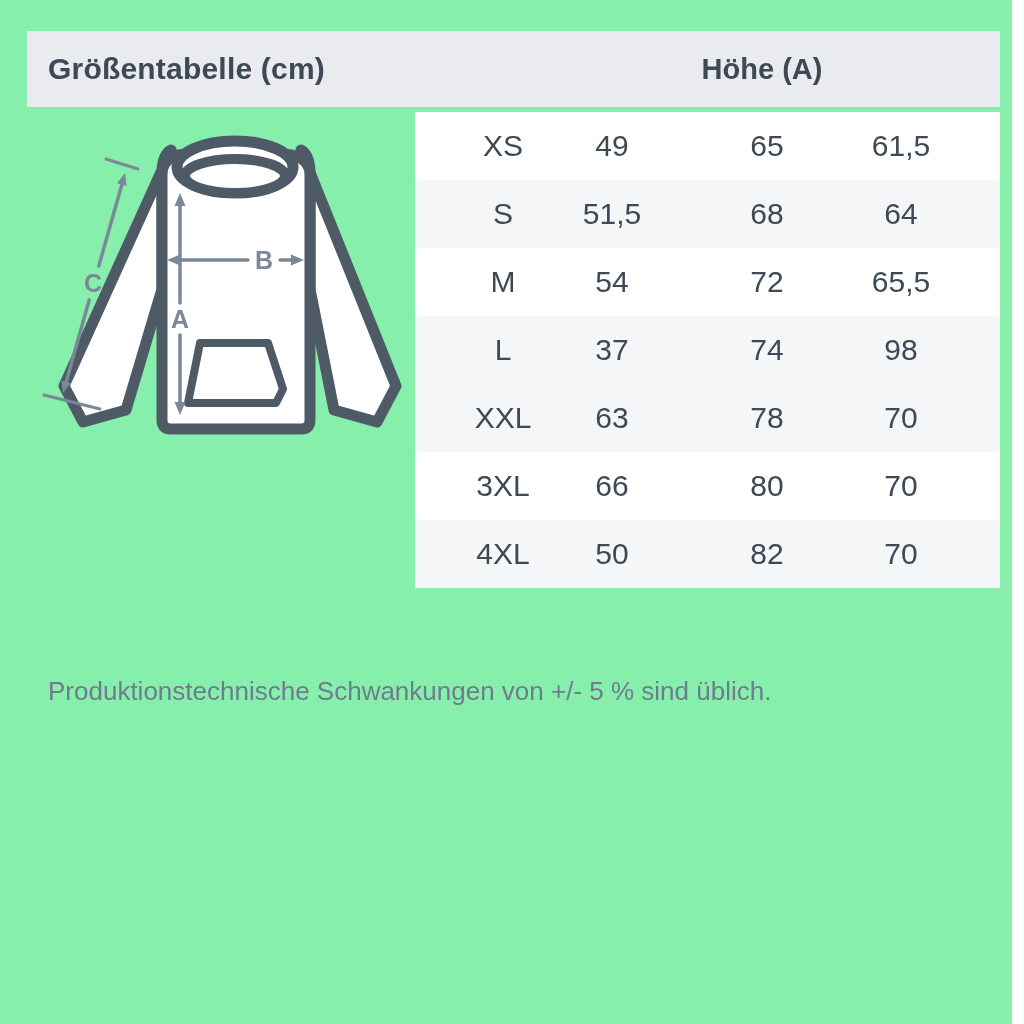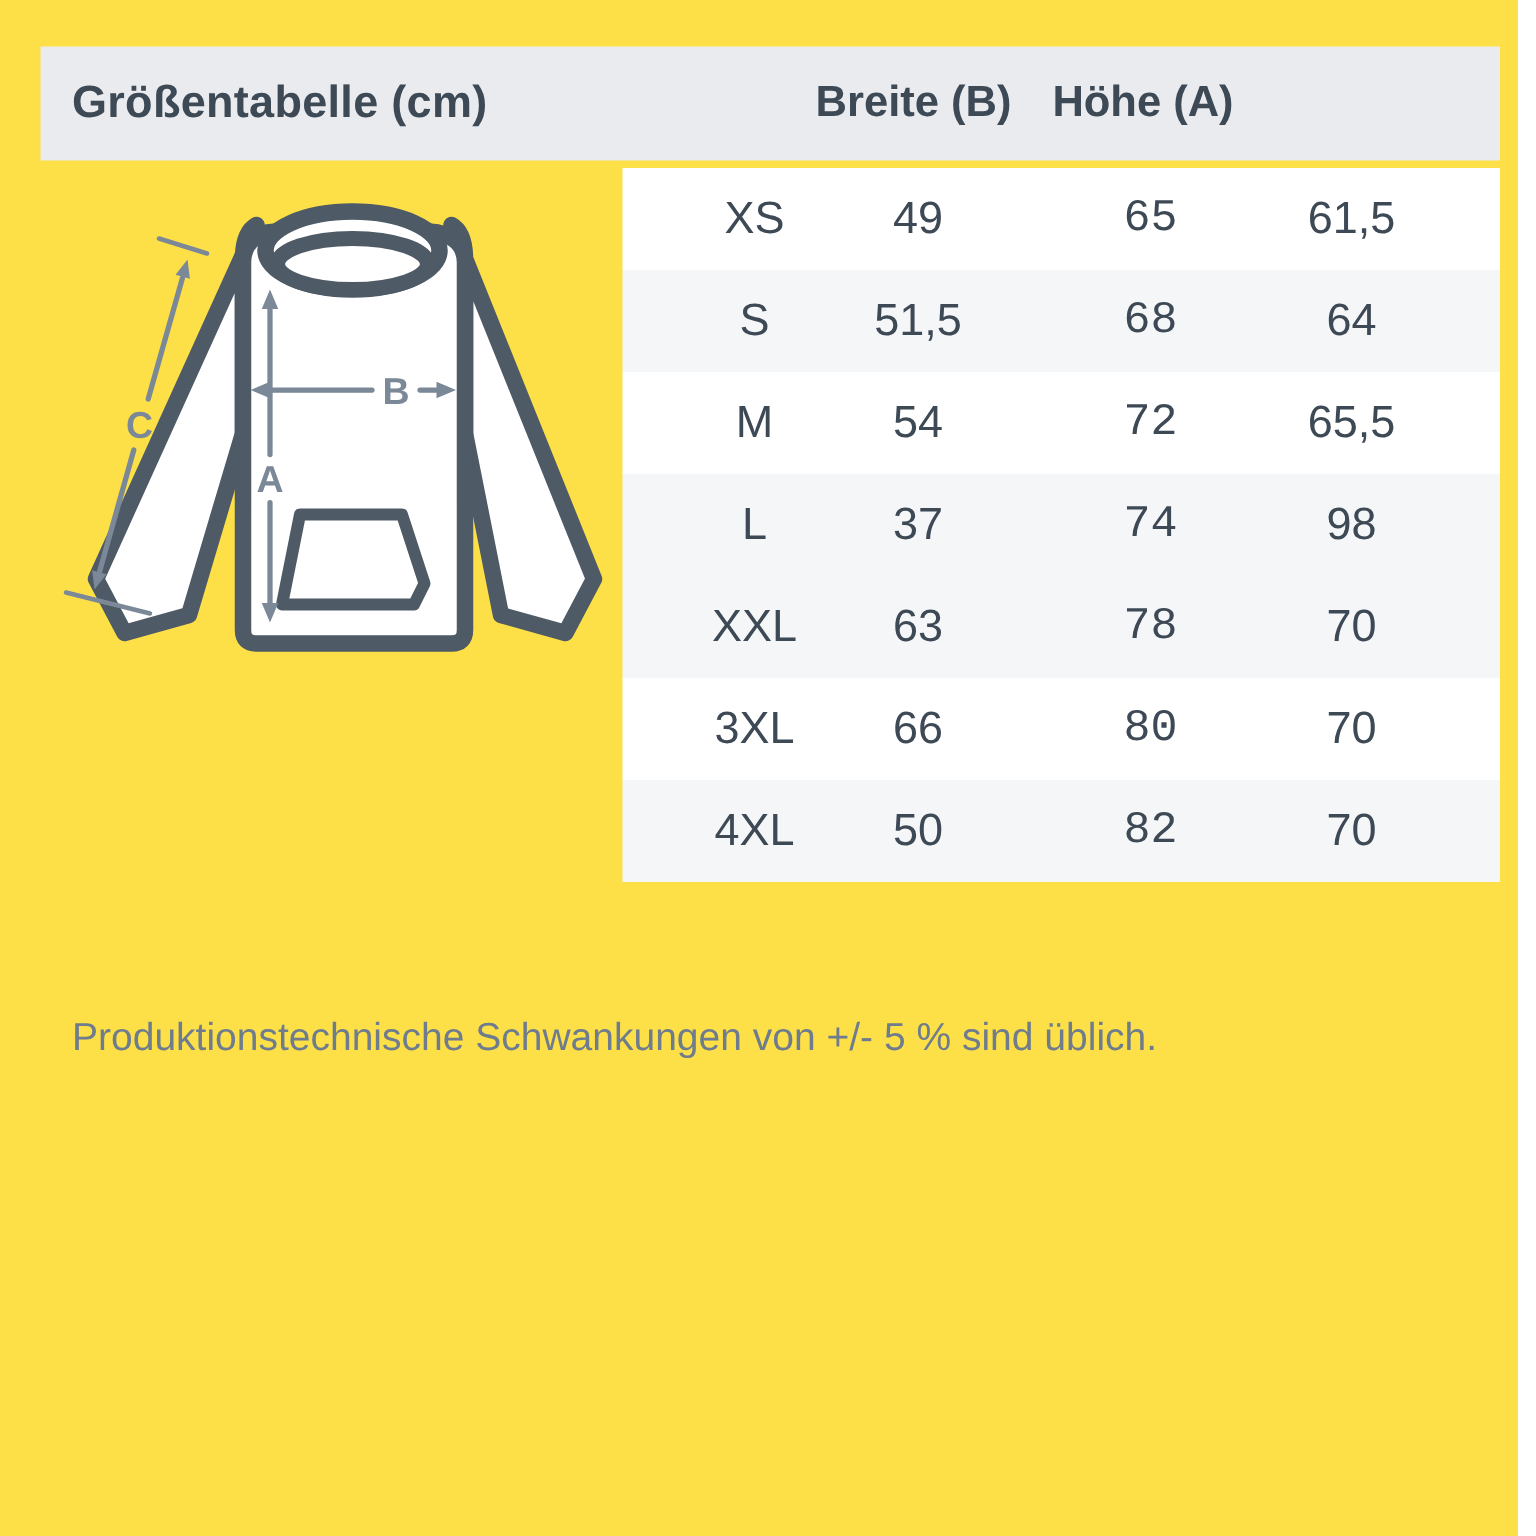--- a/index.html
+++ b/index.html
@@ -1,17 +1,17 @@
 <!DOCTYPE html>
 <html><head>
 <meta charset="utf-8">
 <style>
   html,body{margin:0;padding:0;background:#ffffff;}
   .canvas{
-    position:relative;width:1012px;height:1024px;background:#fde047;
+    position:relative;width:1012px;height:1024px;background:#86efac;
     font-family:"Liberation Sans", sans-serif;overflow:hidden;
   }
   .header-bar{
     position:absolute;left:27px;top:31px;width:973px;height:76px;
     background:#e9ebee;
   }
   .page-title{
     position:absolute;left:21px;top:50%;transform:translateY(-50%);
     font-size:30px;font-weight:bold;color:#3e4956;white-space:nowrap;letter-spacing:0.2px;
   }
@@ -26,37 +26,36 @@
     position:absolute;left:415px;top:112px;width:585px;text-align:center;
   }
   .row{position:relative;height:68px;background:#ffffff;}
   .row.alt{background:#f5f6f8;}
   .cell{
     position:absolute;top:50%;transform:translate(-50%,-50%);
     font-size:30px;color:#3e4956;white-space:nowrap;
   }
   .cell.c1{left:88px;}
   .cell.c2{left:197px;}
-  .cell.c3{left:352px;font-family:Liberation Mono, monospace;}
+  .cell.c3{left:352px;}
   .cell.c4{left:486px;}
   .diagram{position:absolute;left:40px;top:123px;width:380px;height:330px;}
   .footer{
     position:absolute;left:48px;top:670px;width:920px;
     font-size:26px;line-height:43px;color:#6e7c8d;
   }
   .footer b{font-weight:bold;color:#6e7c8d;}
 </style>
 </head>
 <body>
 
 <div class="canvas">
 
   <div class="header-bar">
     <div class="page-title">Größentabelle (cm)</div>
-    <div class="col-head h1">Breite (B)</div>
     <div class="col-head h2">Höhe (A)</div>
   </div>
 
   <svg class="diagram" viewBox="0 0 380 330">
     <g stroke="#4e5a66" stroke-width="11" fill="#ffffff" stroke-linejoin="round" stroke-linecap="round">
 
       <path d="M 131,27 L 24,263 L 43,299 L 86,287 L 122,166 L 122,50 Q 122,32 131,27 Z"></path>
 
       <path d="M 261,27 L 356,263 L 337,299 L 294,287 L 270,166 L 270,50 Q 270,32 261,27 Z"></path>
 

